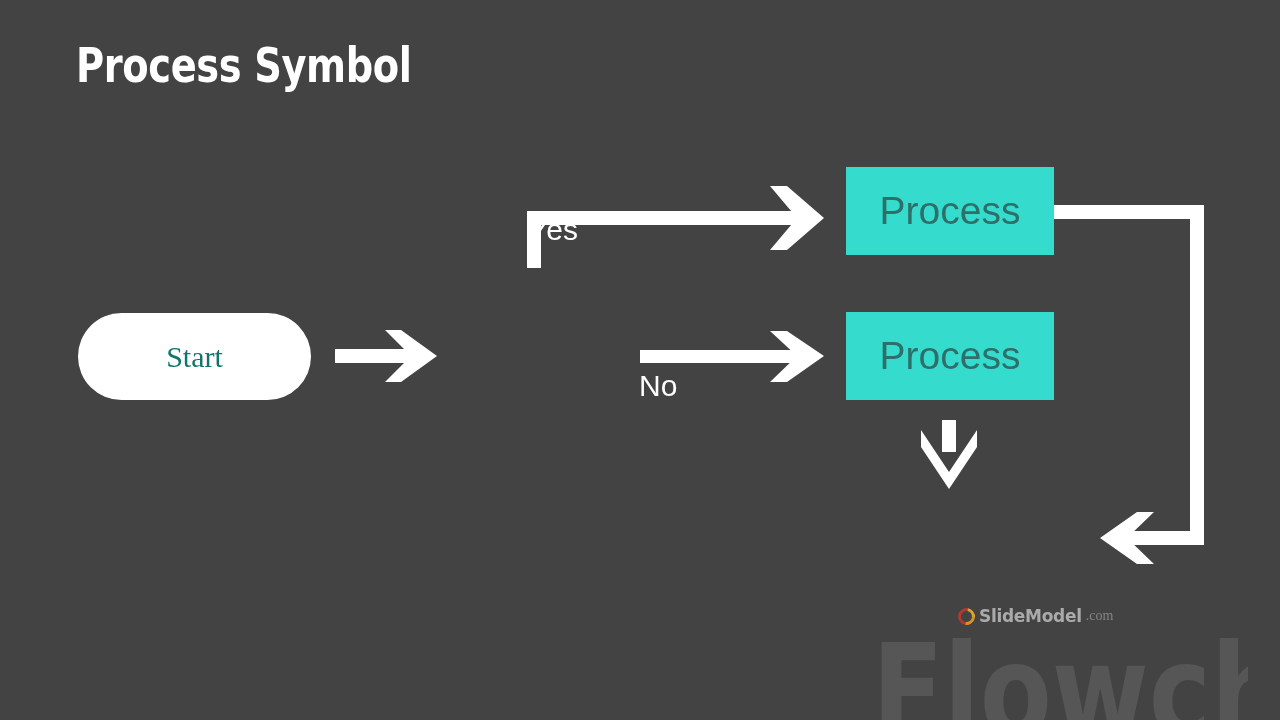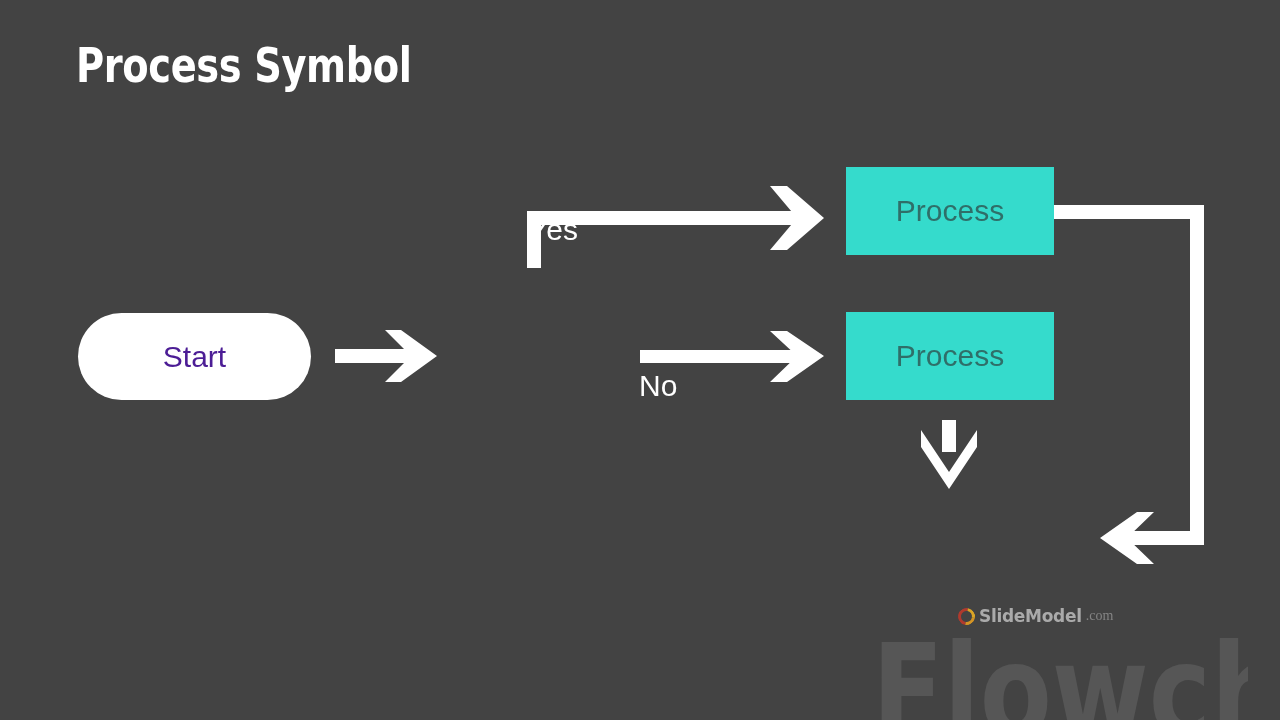--- a/index.html
+++ b/index.html
@@ -96,31 +96,31 @@
     align-items: center;
     justify-content: center;
     box-sizing: border-box;
   }
 
   .terminator {
     background: #ffffff;
     border-radius: 999px;
   }
   .terminator .node-label {
-    font-family: Liberation Sans, sans-serif;
+    font-family: Liberation Serif, serif;
     font-size: 30px;
-    color: #4c1d95;
+    color: #0f766e;
   }
 
   .process {
     background: #35dbcc;
   }
   .process .node-label {
     font-family: "Liberation Sans", sans-serif;
-    font-size: 30px;
+    font-size: 39px;
     color: #2f6f69;
   }
 
   #node-start   { left: 78px;  top: 313px; width: 233px; height: 87px; }
   #node-end     { left: 833px; top: 494px; width: 232px; height: 88px; }
   #node-process-yes { left: 846px; top: 167px; width: 208px; height: 88px; }
   #node-process-no  { left: 846px; top: 312px; width: 208px; height: 88px; }
 
   
   #node-decision {

